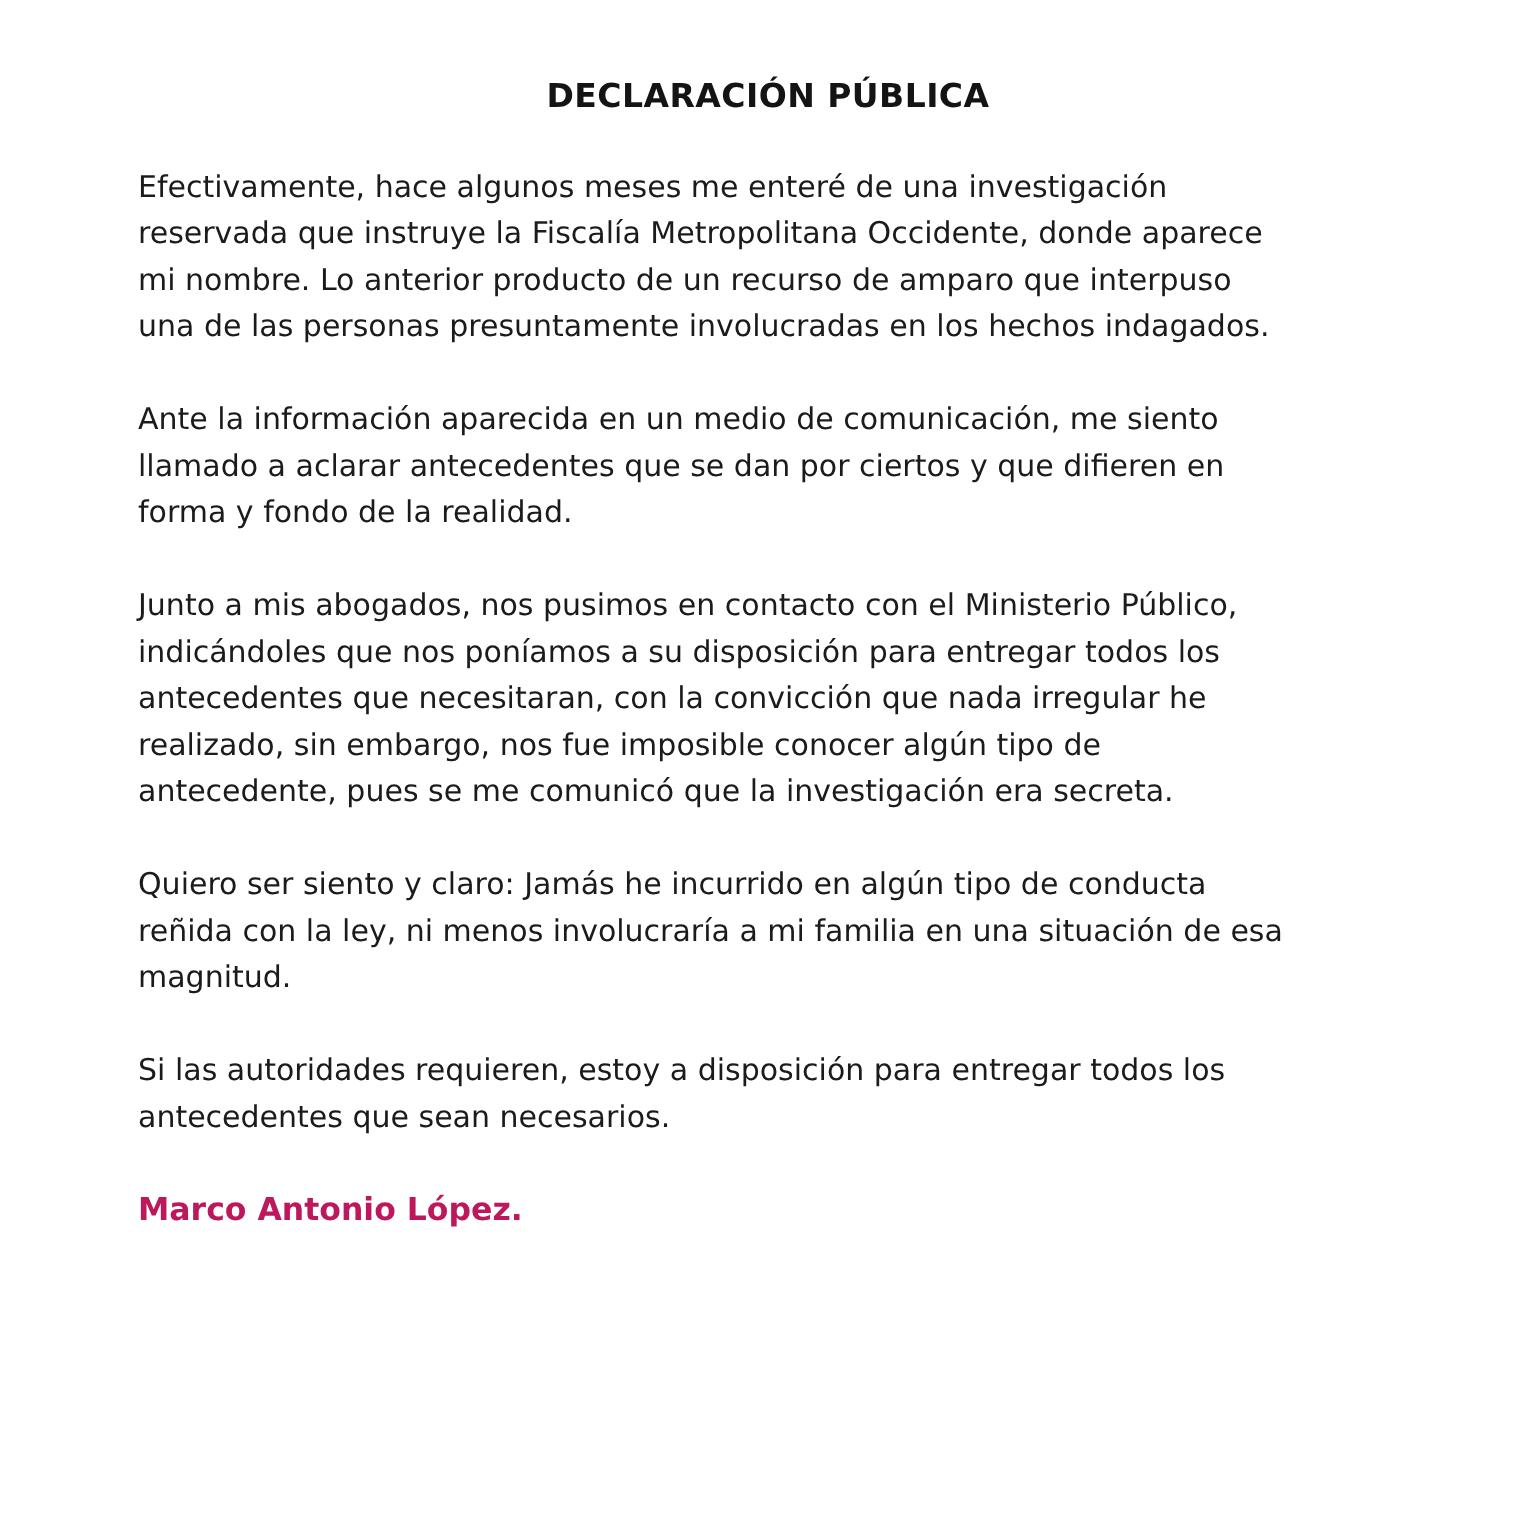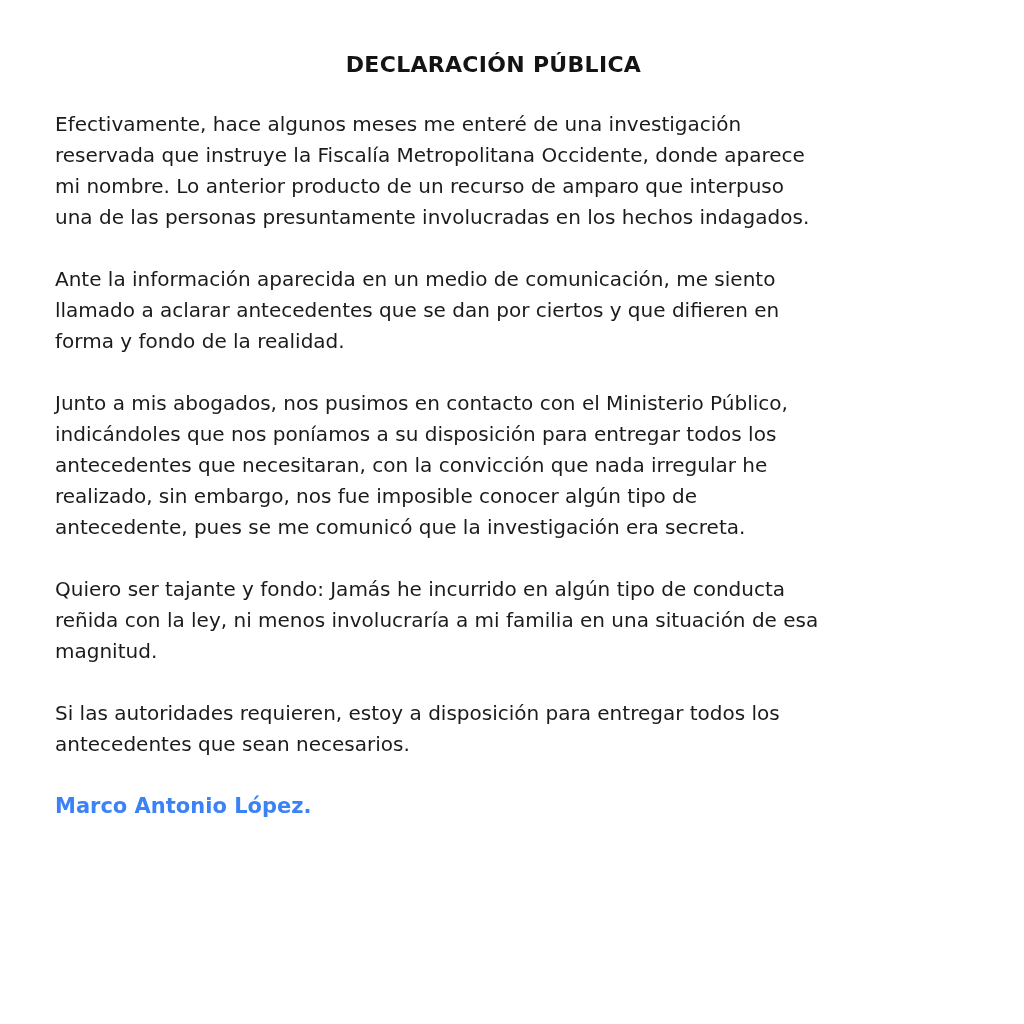--- a/index.html
+++ b/index.html
@@ -11,21 +11,21 @@
     width: 1024px;
     height: 1024px;
     overflow: hidden;
     font-family: "DejaVu Sans", "Liberation Sans", sans-serif;
     color: #1b1b1b;
   }
   .page {
     box-sizing: border-box;
     width: 1024px;
     height: 808px;
-    padding: 30px 92px 0 55px;
+    padding: 30px 92px 0 92px;
     background: #ffffff;
   }
   .doc-title {
     margin: 22px 0 0 0;
     text-align: center;
     font-size: 22px;
     line-height: 26px;
     font-weight: bold;
     letter-spacing: 0.3px;
     color: #141414;
@@ -35,21 +35,21 @@
     font-size: 20px;
     line-height: 31px;
     margin: 31px 0 0 0;
     color: #1b1b1b;
   }
   .signature {
     font-weight: bold;
     font-size: 21px;
     line-height: 31px;
     margin: 31px 0 0 0;
-    color: #3b82f6;
+    color: #be185d;
   }
 </style>
 </head>
 <body>
 
 <div class="page">
   <h1 class="doc-title">DECLARACIÓN PÚBLICA</h1>
 
   <div>
       <p class="para">Efectivamente, hace algunos meses me enteré de una investigación
@@ -57,21 +57,21 @@
 mi nombre. Lo anterior producto de un recurso de amparo que interpuso
 una de las personas presuntamente involucradas en los hechos indagados.</p>
       <p class="para">Ante la información aparecida en un medio de comunicación, me siento
 llamado a aclarar antecedentes que se dan por ciertos y que difieren en
 forma y fondo de la realidad.</p>
       <p class="para">Junto a mis abogados, nos pusimos en contacto con el Ministerio Público,
 indicándoles que nos poníamos a su disposición para entregar todos los
 antecedentes que necesitaran, con la convicción que nada irregular he
 realizado, sin embargo, nos fue imposible conocer algún tipo de
 antecedente, pues se me comunicó que la investigación era secreta.</p>
-      <p class="para">Quiero ser tajante y fondo: Jamás he incurrido en algún tipo de conducta
+      <p class="para">Quiero ser siento y claro: Jamás he incurrido en algún tipo de conducta
 reñida con la ley, ni menos involucraría a mi familia en una situación de esa
 magnitud.</p>
       <p class="para">Si las autoridades requieren, estoy a disposición para entregar todos los
 antecedentes que sean necesarios.</p>
     </div>
 
   <p class="signature">Marco Antonio López.</p>
 </div>
 
 </body></html>

